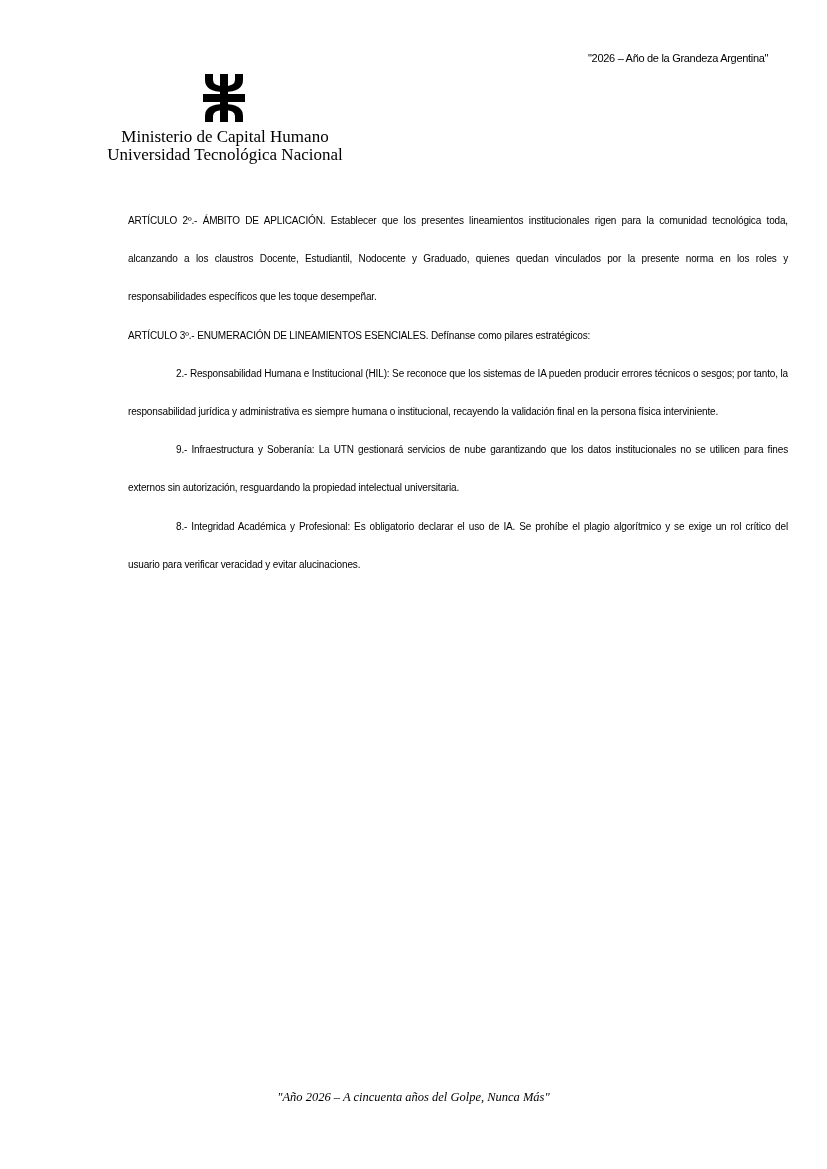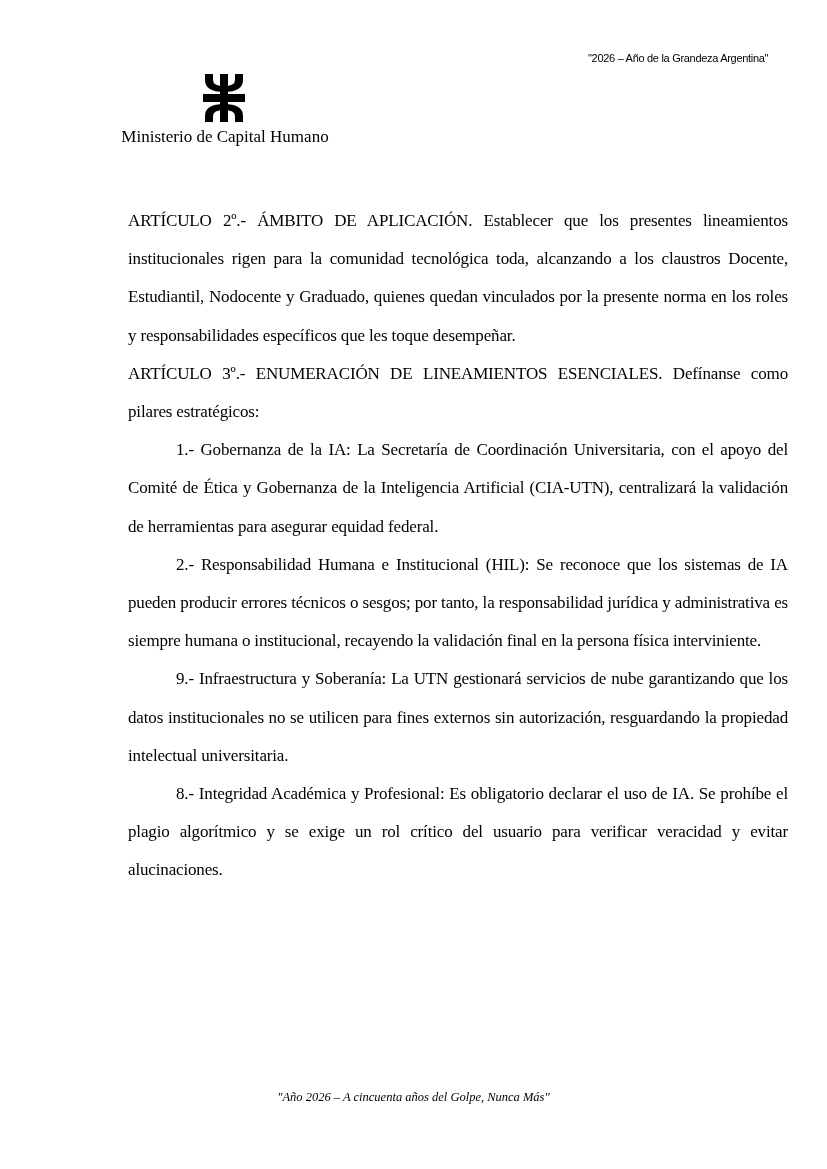--- a/index.html
+++ b/index.html
@@ -10,21 +10,21 @@
     white-space: nowrap;
   }
   .logo { position: absolute; left: 203px; top: 74px; width: 42px; height: 48px; }
   .institution {
     position: absolute; left: 100px; top: 128px; width: 250px;
     font-family: "Liberation Serif", serif; font-size: 17px; line-height: 18px;
     text-align: center;
   }
   .body-text {
     position: absolute; left: 128px; top: 202px; width: 660px;
-    font-family: Liberation Serif, serif; font-size: 17px; line-height: 38.2px;
+    font-family: Liberation Sans, sans-serif; font-size: 10px; line-height: 38.2px;
     text-align: justify; letter-spacing: -0.15px;
   }
   .body-text p { margin: 0; }
   .body-text p.indent { text-indent: 48px; }
   .footer-motto {
     position: absolute; left: 0; width: 827px; top: 1090px; text-align: center;
     font-family: "Liberation Serif", serif; font-style: italic; font-size: 12.5px;
   }
 </style>
 </head>
@@ -38,24 +38,24 @@
 
   <rect x="0" y="20" width="42" height="8" fill="#000"></rect>
 
   <path d="M2 0 L10 0 L10 6 Q10 12 21 12 Q32 12 32 6 L32 0 L40 0 L40 6 Q40 18 21 18 Q2 18 2 6 Z" fill="#000"></path>
 
   <path d="M2 48 L10 48 L10 42 Q10 36 21 36 Q32 36 32 42 L32 48 L40 48 L40 42 Q40 30 21 30 Q2 30 2 42 Z" fill="#000"></path>
 </svg>
 
 <div class="institution">
   <div>Ministerio de Capital Humano</div>
+  <div>Universidad Tecnológica Nacional</div>
 </div>
 
 <div class="body-text">
   <p>ARTÍCULO 2º.- ÁMBITO DE APLICACIÓN. Establecer que los presentes lineamientos institucionales rigen para la comunidad tecnológica toda, alcanzando a los claustros Docente, Estudiantil, Nodocente y Graduado, quienes quedan vinculados por la presente norma en los roles y responsabilidades específicos que les toque desempeñar.</p>
   <p>ARTÍCULO 3º.- ENUMERACIÓN DE LINEAMIENTOS ESENCIALES. Defínanse como pilares estratégicos:</p>
-  <p class="indent">1.- Gobernanza de la IA: La Secretaría de Coordinación Universitaria, con el apoyo del Comité de Ética y Gobernanza de la Inteligencia Artificial (CIA-UTN), centralizará la validación de herramientas para asegurar equidad federal.</p>
   <p class="indent">2.- Responsabilidad Humana e Institucional (HIL): Se reconoce que los sistemas de IA pueden producir errores técnicos o sesgos; por tanto, la responsabilidad jurídica y administrativa es siempre humana o institucional, recayendo la validación final en la persona física interviniente.</p>
   <p class="indent">9.- Infraestructura y Soberanía: La UTN gestionará servicios de nube garantizando que los datos institucionales no se utilicen para fines externos sin autorización, resguardando la propiedad intelectual universitaria.</p>
   <p class="indent">8.- Integridad Académica y Profesional: Es obligatorio declarar el uso de IA. Se prohíbe el plagio algorítmico y se exige un rol crítico del usuario para verificar veracidad y evitar alucinaciones.</p>
 </div>
 
 <div class="footer-motto">"Año 2026 – A cincuenta años del Golpe, Nunca Más"</div>
 
 </body></html>

